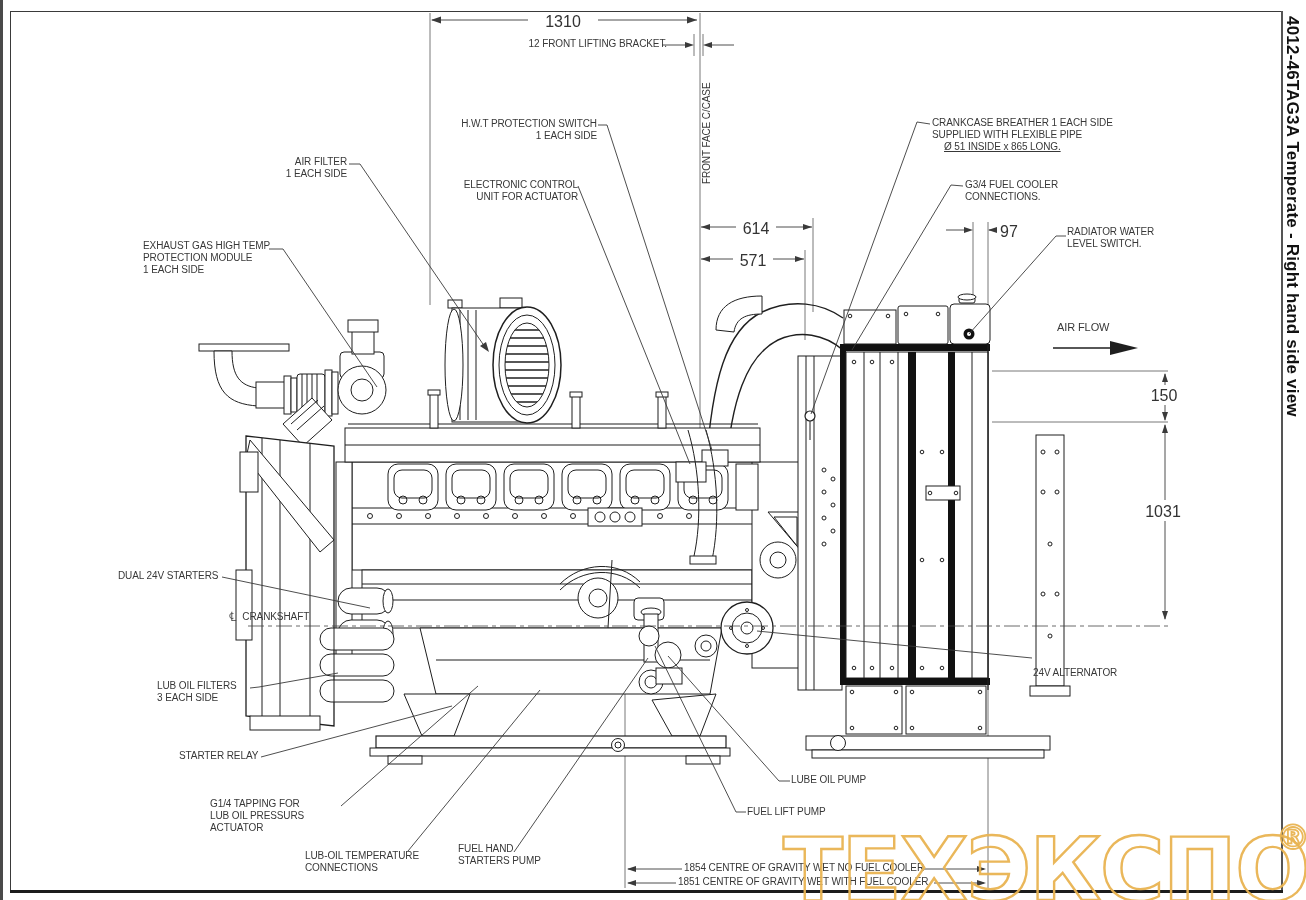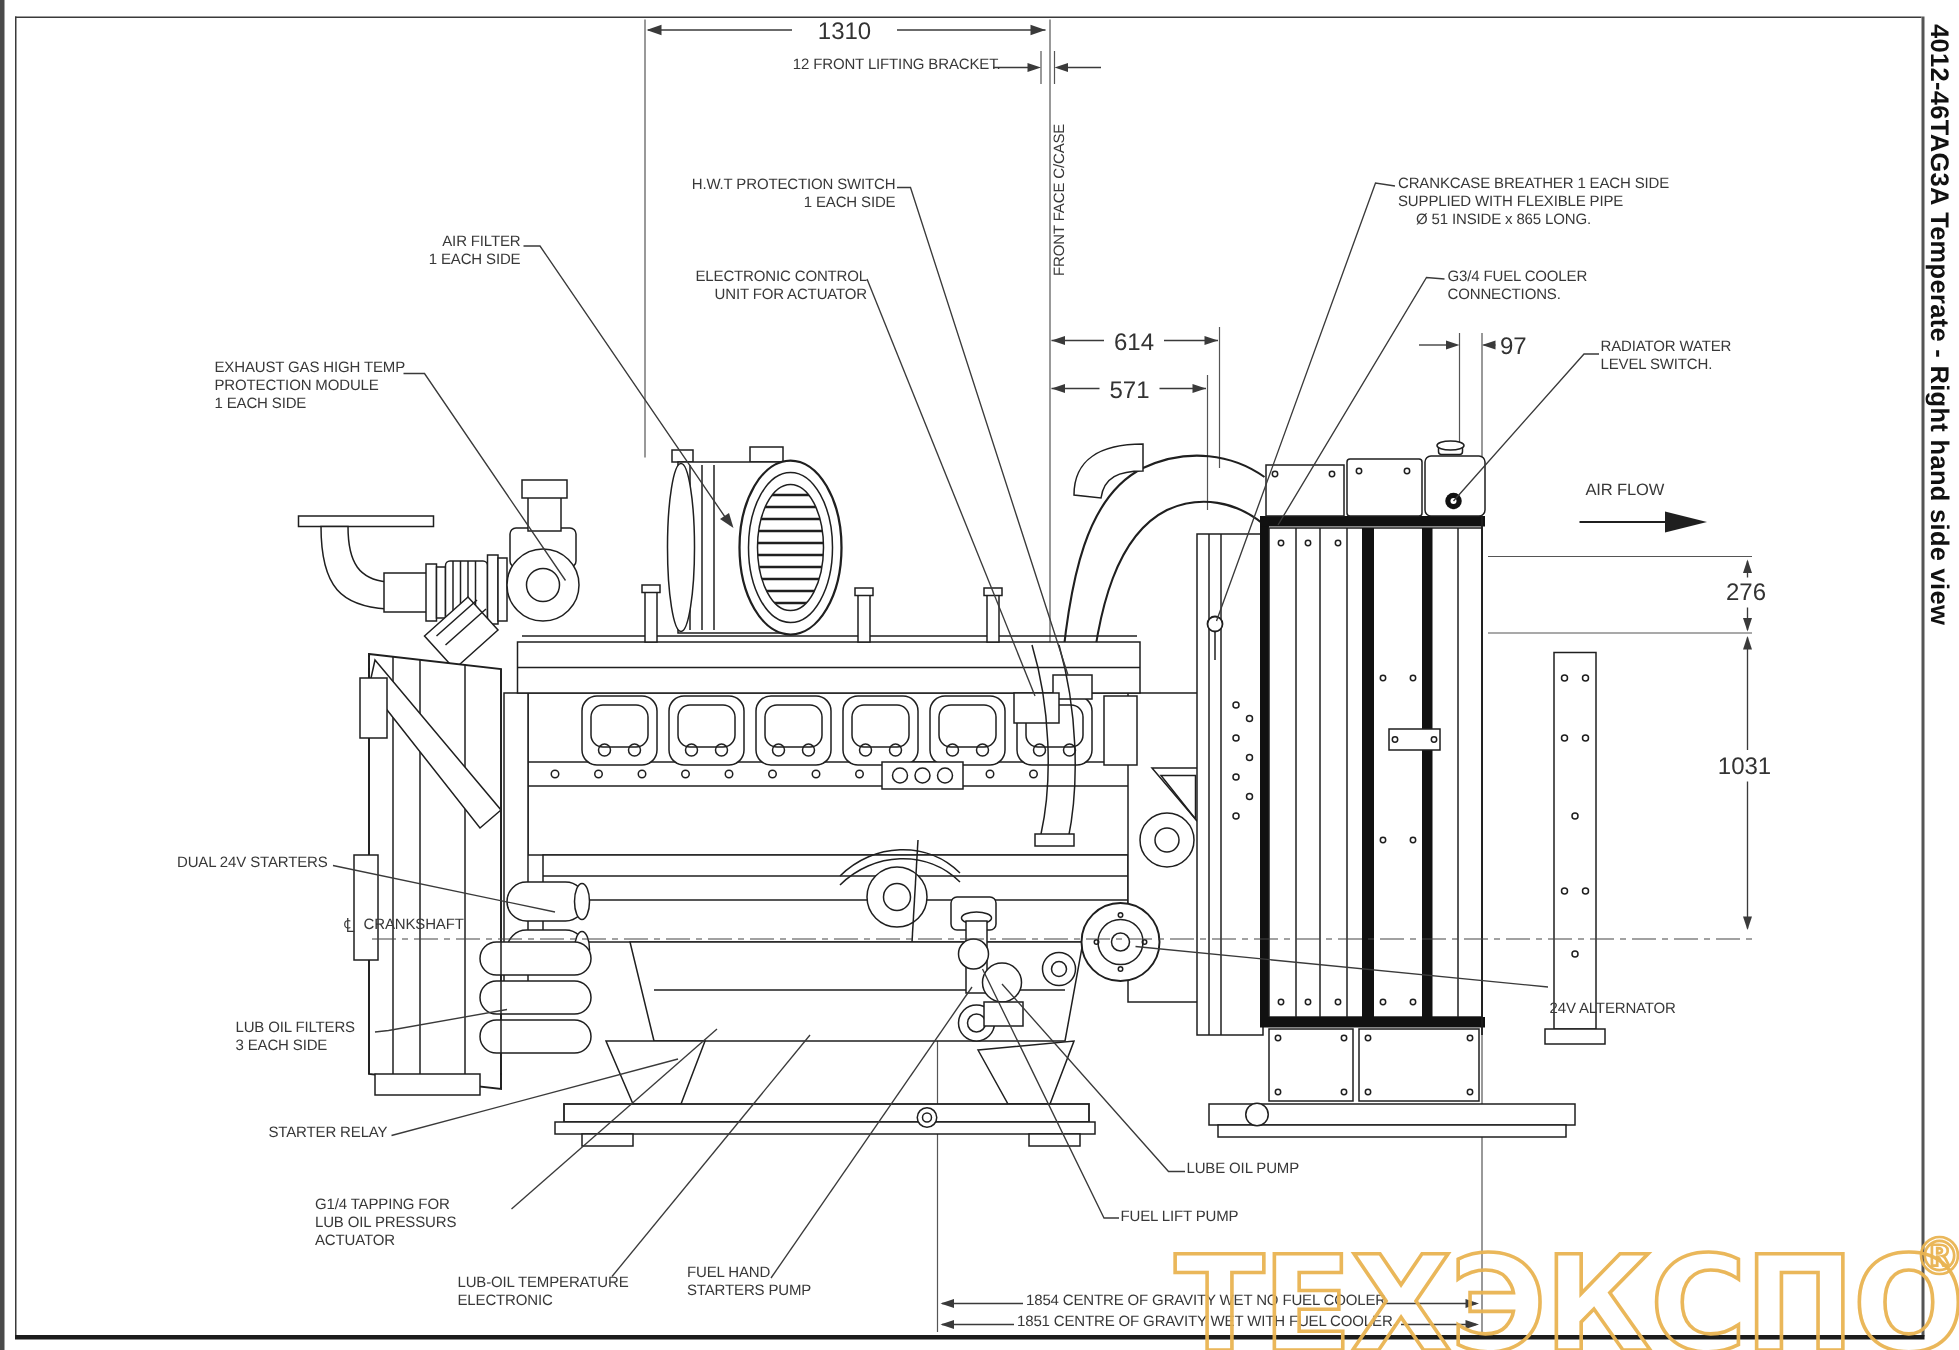--- a/index.html
+++ b/index.html
@@ -3,21 +3,21 @@
 <meta charset="utf-8">
 <style>
   html,body{margin:0;padding:0;background:#fff;}
   #canvas{position:relative;width:1306px;height:900px;background:#fff;overflow:hidden;
           font-family:"Liberation Sans",sans-serif;}
   .lbl{position:absolute;font-size:10px;line-height:12px;color:#383838;letter-spacing:-0.1px;white-space:nowrap;}
   .lbl.r{text-align:right;}
   .dim{position:absolute;font-size:16px;color:#333;white-space:nowrap;}
   .dim.c{text-align:center;}
   .dim.bg{background:#fff;}
-  .indent{padding-left:12px;}
+  .indent{padding-left:12px;text-decoration:underline;}
   #front-face-label{transform:rotate(-90deg);transform-origin:0 0;}
   #side-title{position:absolute;left:1302px;top:16px;transform:rotate(90deg);transform-origin:0 0;
               font-size:17px;font-weight:bold;color:#111;white-space:nowrap;letter-spacing:0.2px;}
   #crankshaft-row{display:flex;align-items:center;gap:6px;}
   #crankshaft-row .clsym{font-size:13px;}
   .edge-strip{position:absolute;left:0;top:0;width:3px;height:900px;background:#4a4a4a;}
   .frame-top{position:absolute;left:10px;top:11px;width:1271px;height:0;border-top:1.5px solid #3a3a3a;}
   .frame-left{position:absolute;left:10px;top:11px;width:0;height:880px;border-left:1.5px solid #3a3a3a;}
   .frame-bottom{position:absolute;left:10px;top:890px;width:1273px;height:0;border-top:3px solid #1c1c1c;}
   .frame-right{position:absolute;left:1281px;top:11px;width:0;height:880px;border-left:2px solid #555;}
@@ -417,21 +417,21 @@
   <div class="dim c" style="left:733px;top:252px;width:40px;">571</div>
   <div class="dim" style="left:1000px;top:223px;">97</div>
 
   <div class="lbl" style="left:1067px;top:226px;">
     <div>RADIATOR WATER</div>
     <div>LEVEL SWITCH.</div>
   </div>
 
   <div class="lbl" style="left:1057px;top:321px;font-size:11px;">AIR FLOW</div>
 
-  <div class="dim c bg" style="left:1146px;top:387px;width:36px;">276</div>
+  <div class="dim c bg" style="left:1146px;top:387px;width:36px;">150</div>
   <div class="dim c bg" style="left:1141px;top:503px;width:44px;">1031</div>
 
   <div class="lbl" style="left:118px;top:570px;">DUAL 24V STARTERS</div>
 
   <div class="lbl" id="crankshaft-row" style="left:229px;top:611px;">
     <span class="clsym">℄</span>
     <span>CRANKSHAFT</span>
   </div>
 
   <div class="lbl" style="left:157px;top:680px;">
@@ -442,21 +442,21 @@
   <div class="lbl" style="left:179px;top:750px;">STARTER RELAY</div>
 
   <div class="lbl" style="left:210px;top:798px;">
     <div>G1/4 TAPPING FOR</div>
     <div>LUB OIL PRESSURS</div>
     <div>ACTUATOR</div>
   </div>
 
   <div class="lbl" style="left:305px;top:850px;">
     <div>LUB-OIL TEMPERATURE</div>
-    <div>ELECTRONIC</div>
+    <div>CONNECTIONS</div>
   </div>
 
   <div class="lbl" style="left:458px;top:843px;">
     <div>FUEL HAND</div>
     <div>STARTERS PUMP</div>
   </div>
 
   <div class="lbl" style="left:747px;top:806px;">FUEL LIFT PUMP</div>
   <div class="lbl" style="left:791px;top:774px;">LUBE OIL PUMP</div>
   <div class="lbl" style="left:1033px;top:651px;margin-top:16px;">24V ALTERNATOR</div>

